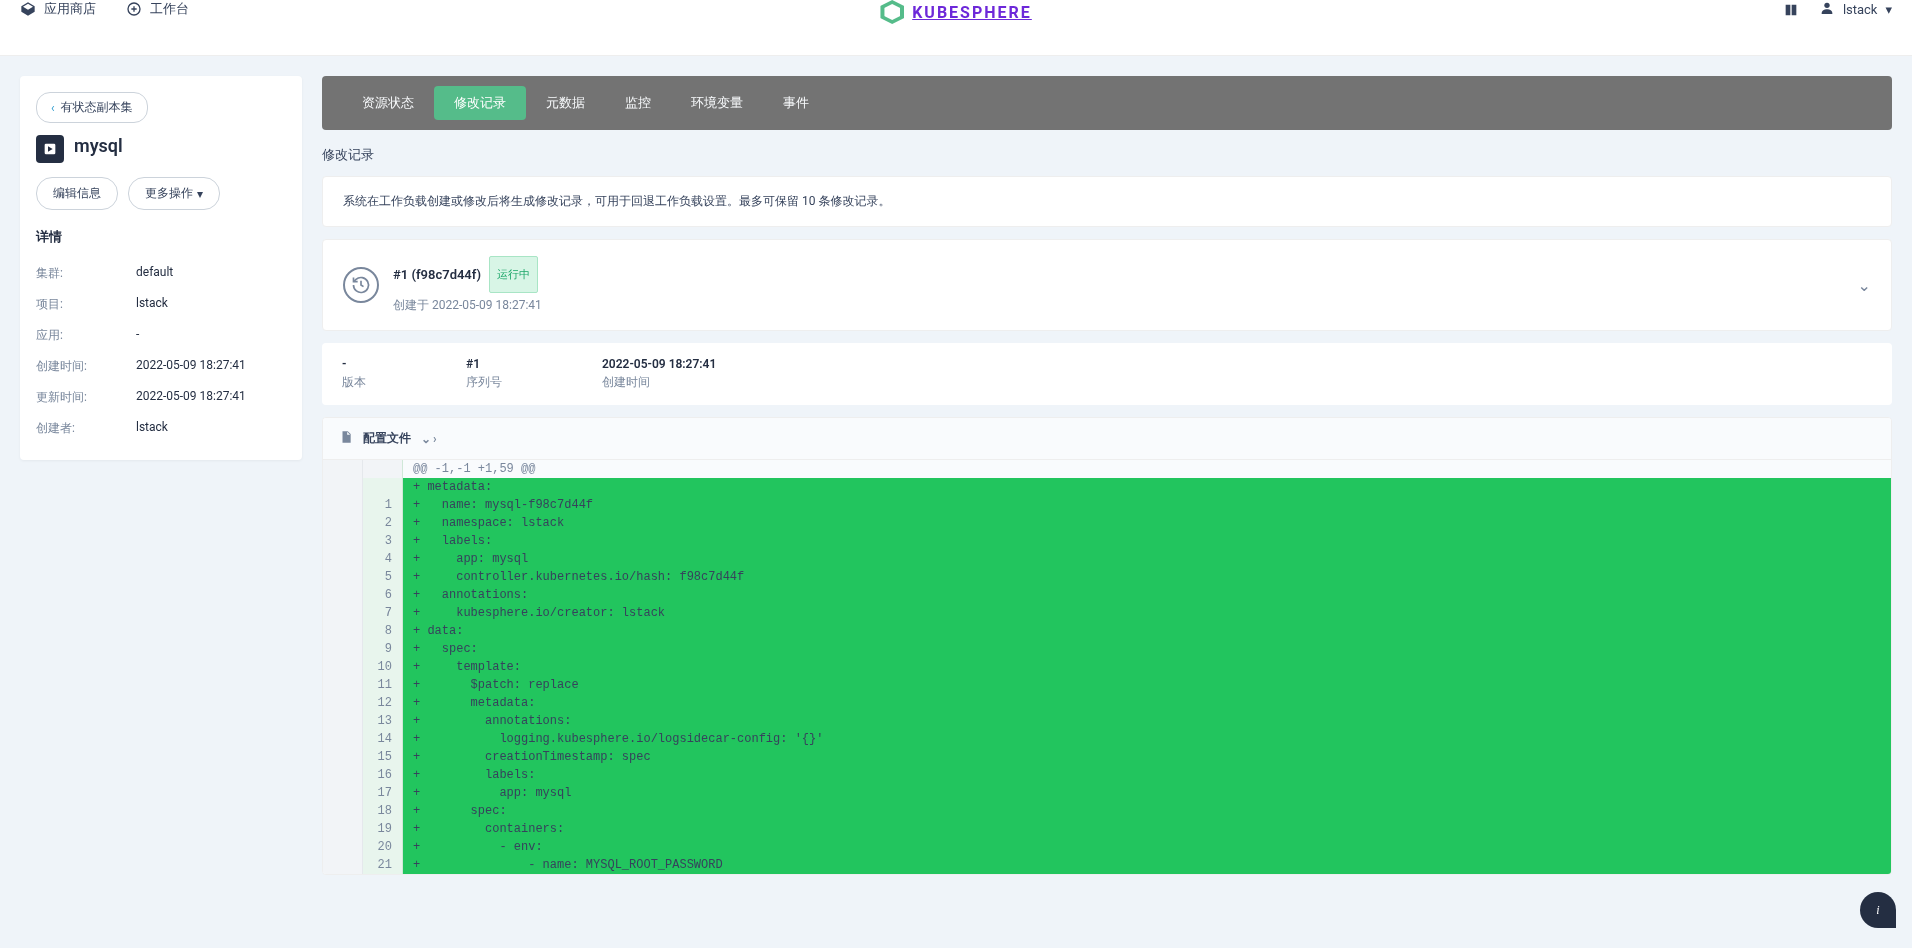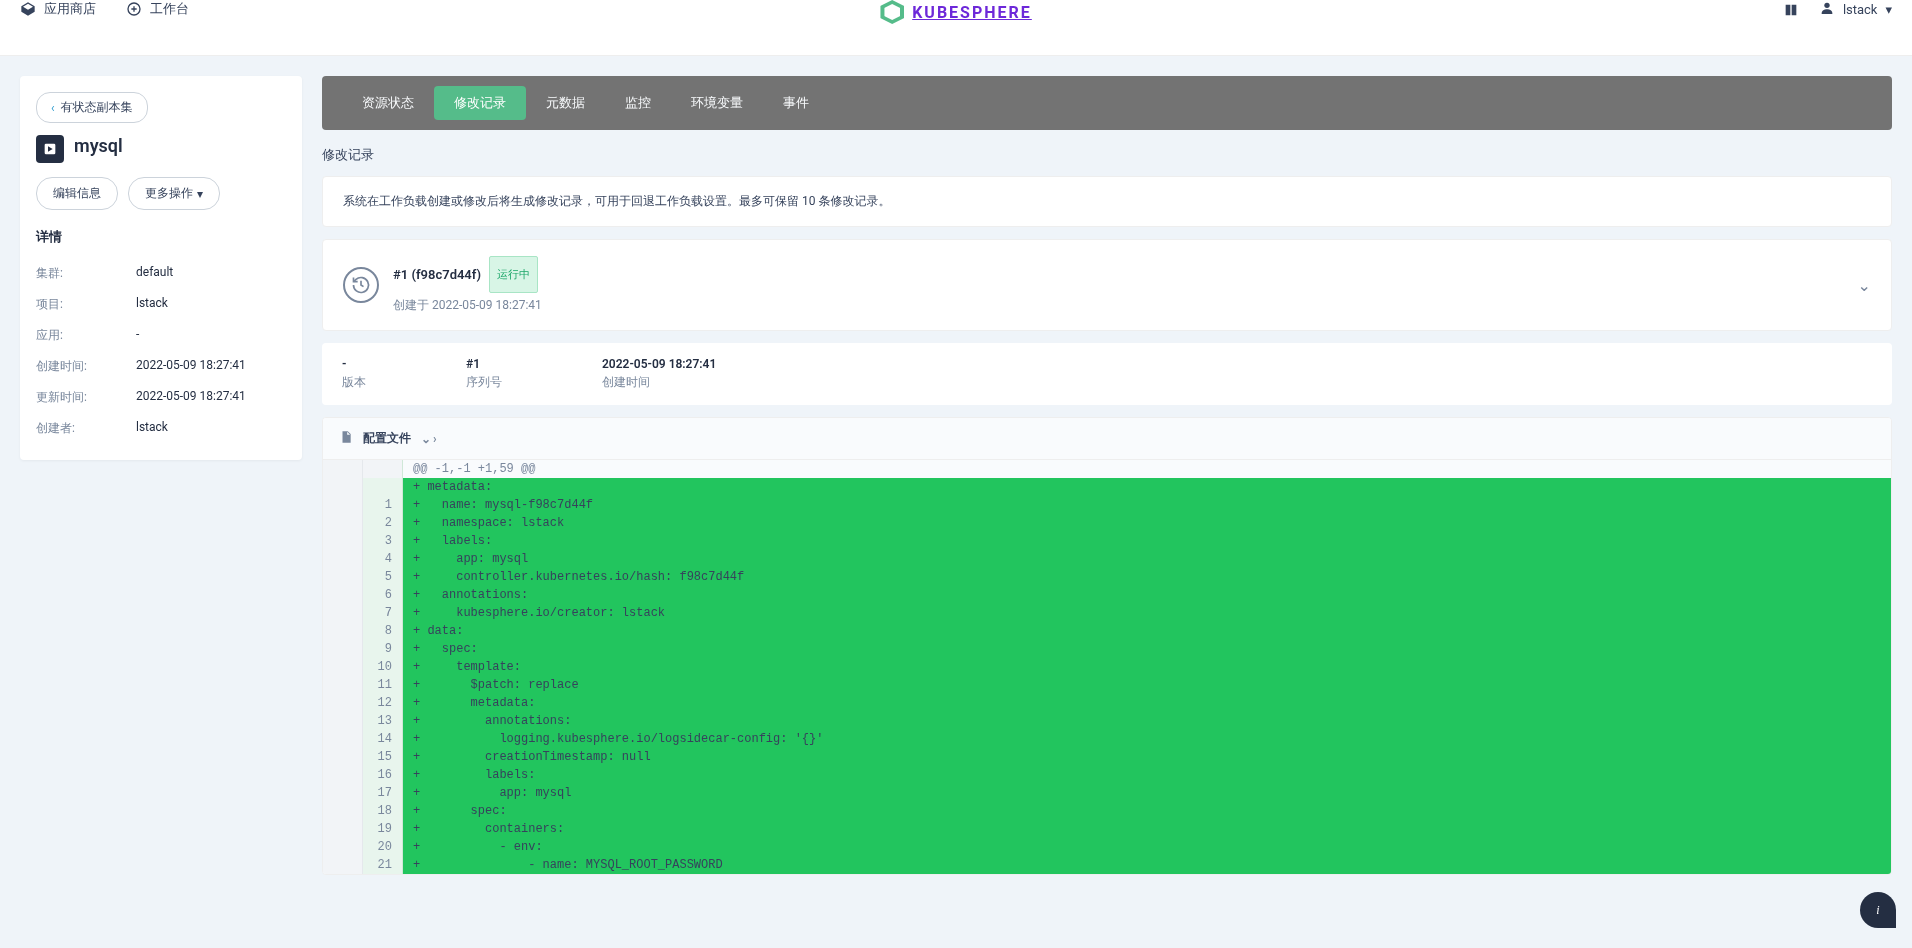--- a/index.html
+++ b/index.html
@@ -288,21 +288,21 @@
             <div class="code-cell">+         annotations:</div>
           </div>
           <div class="diff-line">
             <div class="lineno-cell left"></div>
             <div class="lineno-cell">14</div>
             <div class="code-cell">+           logging.kubesphere.io/logsidecar-config: '{}'</div>
           </div>
           <div class="diff-line">
             <div class="lineno-cell left"></div>
             <div class="lineno-cell">15</div>
-            <div class="code-cell">+         creationTimestamp: null</div>
+            <div class="code-cell">+         creationTimestamp: spec</div>
           </div>
           <div class="diff-line">
             <div class="lineno-cell left"></div>
             <div class="lineno-cell">16</div>
             <div class="code-cell">+         labels:</div>
           </div>
           <div class="diff-line">
             <div class="lineno-cell left"></div>
             <div class="lineno-cell">17</div>
             <div class="code-cell">+           app: mysql</div>

